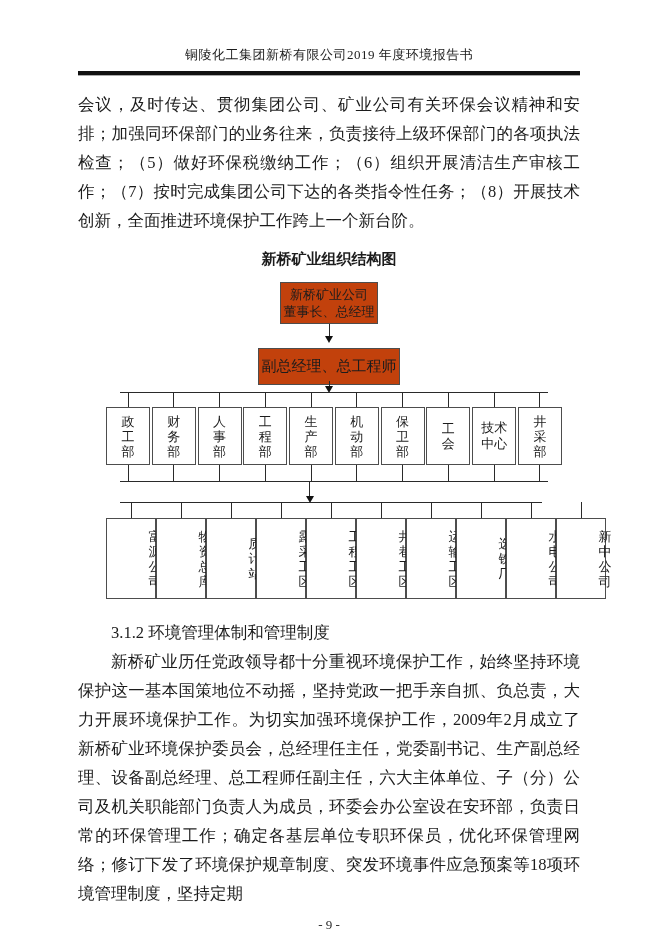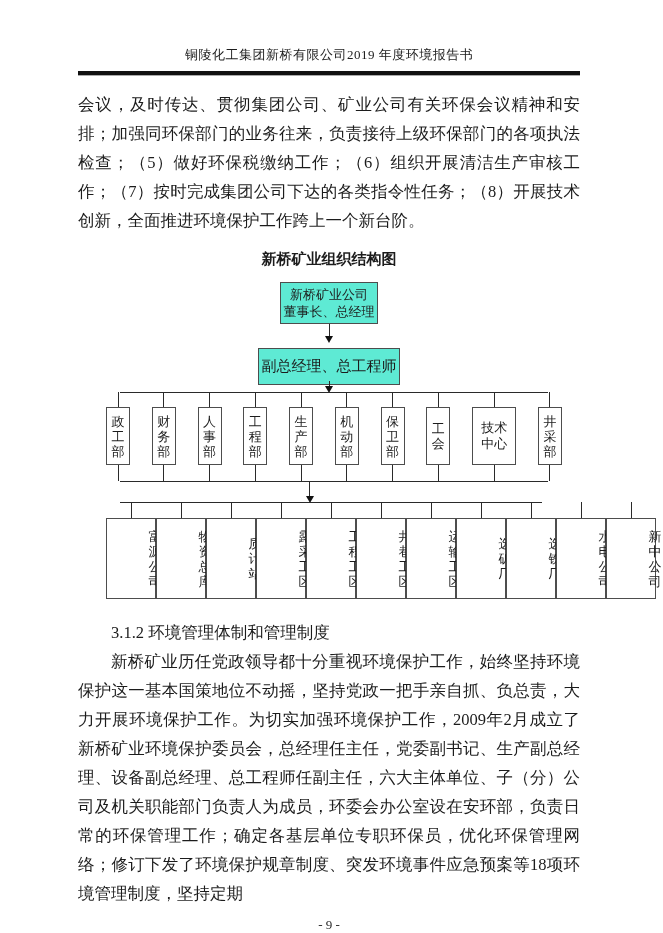--- a/index.html
+++ b/index.html
@@ -20,21 +20,21 @@
   .para.first { margin-top:14px; }
   .indent2 { text-indent:2em; }
   .section-heading { margin:12px 0 0 0; font-size:16.5px; line-height:29px; text-indent:2em; text-align:left;font-family:Liberation Serif, serif; }
 
   
   .chart-title { margin-top:15px; text-align:center; font-size:15px; font-weight:bold; }
   .chart-canvas { position:relative; height:334px; margin-top:3px; }
 
   .org-node {
     position:absolute; left:50%; transform:translateX(-50%);
-    border:1px solid #4d4d4d; background:#5eead4; box-sizing:border-box;
+    border:1px solid #4d4d4d; background:#c2410c; box-sizing:border-box;
     display:flex; flex-direction:column; align-items:center; justify-content:center;
     text-align:center;
   }
   .root-box   { top:10px;  width:98px;  height:42px; font-size:13px; line-height:17px; }
   .deputy-box { top:76px;  width:142px; height:37px; font-size:15px; }
 
   .vline { position:absolute; width:1px; background:#2a2a2a; }
   .vl-1 { left:50%; top:52px;  height:14px; }
   .vl-2 { left:50%; top:109px; height:7px;  }
   .vl-3 { left:231px; top:209px; height:16px; }
@@ -60,21 +60,21 @@
   .org-cell { display:flex; flex-direction:column; align-items:center; }
   .stub { width:1px; background:#2a2a2a; }
   #dept-row .stub-top { height:15px; }
   #dept-row .stub-bottom { height:16px; }
   #unit-row .stub-top { height:16px; }
 
   .org-box {
     box-sizing:border-box; border:1px solid #4d4d4d; background:#fff;
     display:flex; align-items:center; justify-content:center;
   }
-  #dept-row .org-box { width:24px; height:58px; }
+  #dept-row .org-box { width:44px; height:58px; }
   #dept-row .org-box.wide { width:44px; }
   #unit-row .org-box { width:28px; height:81px;padding-left:48px; }
 
   .vtext {
     display:inline-block; width:14px; font-size:13px; line-height:15px;
     word-break:break-all; text-align:center;
   }
   .org-box.wide .vtext { width:30px; line-height:16px; }
 
   
@@ -225,26 +225,20 @@
           </div>
           <div class="org-cell">
             <div class="stub stub-top"></div>
             <div class="org-box">
               <span class="vtext">运输工区</span>
             </div>
           </div>
           <div class="org-cell">
             <div class="stub stub-top"></div>
             <div class="org-box">
-              <span class="vtext">选矿厂</span>
-            </div>
-          </div>
-          <div class="org-cell">
-            <div class="stub stub-top"></div>
-            <div class="org-box">
               <span class="vtext">选铁厂</span>
             </div>
           </div>
           <div class="org-cell">
             <div class="stub stub-top"></div>
             <div class="org-box">
               <span class="vtext">水电公司</span>
             </div>
           </div>
           <div class="org-cell">

